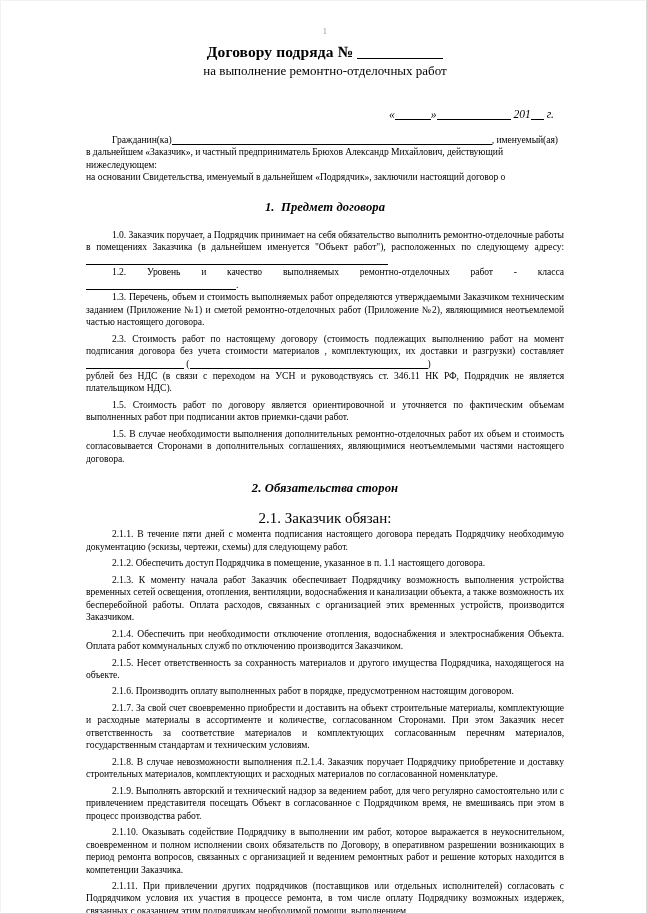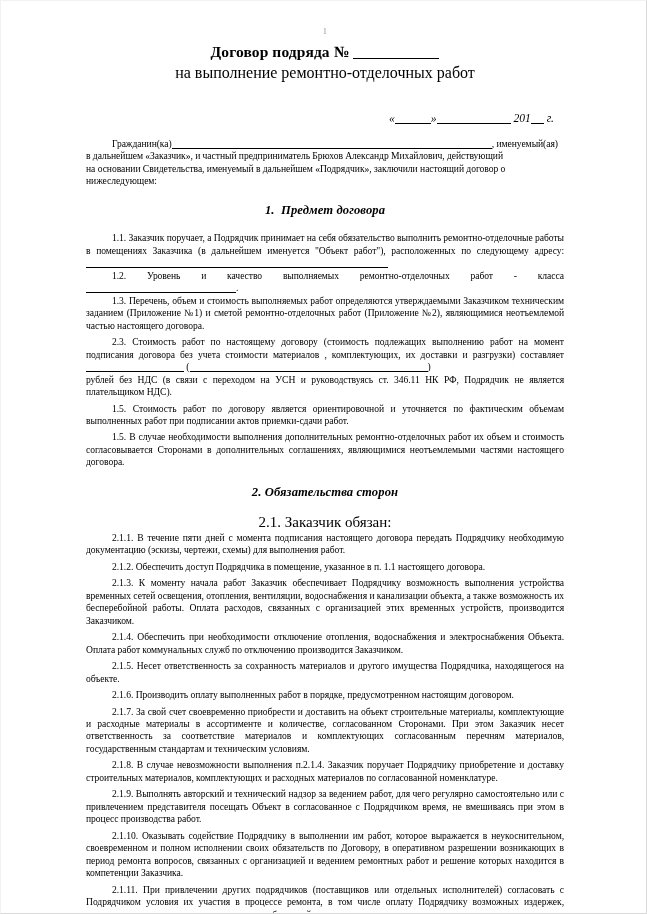--- a/index.html
+++ b/index.html
@@ -48,21 +48,21 @@
   }
   .doc-title .blank-line {
     display: inline-block;
     width: 86px;
     border-bottom: 1.3px solid #000;
     vertical-align: -2px;
     margin-left: 4px;
   }
   .doc-subtitle {
     text-align: center;
-    font-size: 16px;
+    font-size: 13px;
     margin: 2px 0 16px 0;
     line-height: 1.2;
   }
   .date-line {
     text-align: right;
     font-size: 11.6px;
     margin: 29px 0 0 0;
     padding-right: 10px;
     white-space: nowrap;
     font-style: italic;
@@ -123,53 +123,53 @@
   .w-235 { width: 238px; }
 </style>
 </head>
 <body>
 
 <div class="page">
   <div class="content">
 
     <div class="page-number">1</div>
 
-    <h1 class="doc-title"><span>Договор подряда №</span><span class="blank-line"></span></h1>
+    <h1 class="doc-title"><span>Договору подряда №</span><span class="blank-line"></span></h1>
 
     <div class="doc-subtitle">на выполнение ремонтно-отделочных работ</div>
 
     <div class="date-line">
       <span>«</span><span class="ul-sm"></span><span>»</span><span class="ul-md"></span> <span>201</span><span class="ul-xs"></span> <span>г.</span>
     </div>
 
     <div class="para indent gap-top-13"><span>Гражданин(ка)</span><span class="ul-fill-long w-320"></span><span>, именуемый(ая)</span></div>
     <div class="para">в дальнейшем «Заказчик», и частный предприниматель Брюхов Александр Михайлович, действующий</div>
+    <div class="para">нижеследующем:</div>
     <div class="para">на основании Свидетельства, именуемый в дальнейшем «Подрядчик», заключили настоящий договор о</div>
-    <div class="para">нижеследующем:</div>
 
     <div class="section-heading"><span>1.</span>&nbsp;&nbsp;<span>Предмет договора</span></div>
 
-    <div class="para indent"><span>1.1. Заказчик поручает, а Подрядчик    принимает на себя обязательство выполнить ремонтно-отделочные работы в помещениях Заказчика (в дальнейшем именуется "Объект работ"), расположенных по следующему адресу:</span><span class="ul-fill-long w-300"></span></div>
+    <div class="para indent"><span>1.0. Заказчик поручает, а Подрядчик    принимает на себя обязательство выполнить ремонтно-отделочные работы в помещениях Заказчика (в дальнейшем именуется "Объект работ"), расположенных по следующему адресу:</span><span class="ul-fill-long w-300"></span></div>
 
     <div class="para indent"><span>1.2. Уровень и качество выполняемых ремонтно-отделочных работ - класса</span><span class="ul-fill-long w-150"></span>.</div>
 
     <div class="para indent">1.3. Перечень, объем и стоимость выполняемых работ определяются утверждаемыми Заказчиком техническим заданием (Приложение №1)  и сметой ремонтно-отделочных работ (Приложение №2), являющимися неотъемлемой частью настоящего договора.</div>
 
     <div class="para indent gap-top-4"><span>2.3. Стоимость работ по настоящему договору (стоимость подлежащих выполнению работ на момент подписания договора без учета стоимости материалов , комплектующих, их доставки и разгрузки) составляет</span><span class="ul-fill-long w-100"></span> <span>(</span><span class="ul-fill-long w-235"></span>)</div>
     <div class="para">рублей без НДС (в связи с переходом на  УСН и руководствуясь ст. 346.11 НК РФ, Подрядчик не является плательщиком НДС).</div>
 
     <div class="para indent gap-top-4">1.5. Стоимость работ по договору является ориентировочной и уточняется по  фактическим объемам выполненных работ при подписании актов приемки-сдачи работ.</div>
 
     <div class="para indent gap-top-4">1.5. В случае необходимости выполнения дополнительных ремонтно-отделочных работ их объем и стоимость согласовывается Сторонами в дополнительных соглашениях, являющимися неотъемлемыми частями настоящего договора.</div>
 
     <div class="section-heading"><span>2.</span>&nbsp;<span>Обязательства сторон</span></div>
 
     <div class="sub-heading">2.1. Заказчик обязан:</div>
 
-    <div class="para indent">2.1.1. В течение пяти дней с момента подписания настоящего договора передать Подрядчику  необходимую документацию (эскизы, чертежи, схемы) для выполнения работ.</div>
+    <div class="para indent">2.1.1. В течение пяти дней с момента подписания настоящего договора передать Подрядчику  необходимую документацию (эскизы, чертежи, схемы) для следующему работ.</div>
     <div class="para indent gap-top-4">2.1.2. Обеспечить доступ Подрядчика в помещение, указанное в п. 1.1 настоящего договора.</div>
     <div class="para indent gap-top-4">2.1.3. К моменту начала работ Заказчик обеспечивает Подрядчику возможность выполнения устройства временных сетей освещения, отопления, вентиляции, водоснабжения и канализации объекта, а также возможность их бесперебойной работы. Оплата расходов, связанных с организацией этих временных устройств, производится Заказчиком.</div>
     <div class="para indent gap-top-4">2.1.4. Обеспечить при необходимости отключение отопления, водоснабжения и электроснабжения Объекта. Оплата работ коммунальных служб по отключению производится Заказчиком.</div>
     <div class="para indent gap-top-4">2.1.5. Несет ответственность за сохранность материалов и другого имущества Подрядчика, находящегося на объекте.</div>
     <div class="para indent gap-top-4">2.1.6. Производить оплату выполненных работ в порядке, предусмотренном настоящим договором.</div>
     <div class="para indent gap-top-4">2.1.7. За свой счет своевременно приобрести и доставить на объект строительные материалы, комплектующие и расходные материалы в ассортименте и количестве, согласованном Сторонами. При этом Заказчик несет ответственность за соответствие материалов и комплектующих согласованным перечням материалов, государственным стандартам и техническим условиям.</div>
     <div class="para indent gap-top-4">2.1.8. В случае невозможности выполнения п.2.1.4. Заказчик поручает Подрядчику приобретение и доставку  строительных материалов, комплектующих и расходных материалов по согласованной номенклатуре.</div>
     <div class="para indent gap-top-4">2.1.9. Выполнять авторский и технический надзор за ведением работ, для чего   регулярно самостоятельно или с привлечением представителя посещать  Объект в согласованное с Подрядчиком время, не вмешиваясь при этом в процесс производства работ.</div>
     <div class="para indent gap-top-4">2.1.10. Оказывать содействие Подрядчику в выполнении им работ, которое выражается в неукоснительном, своевременном и   полном   исполнении своих обязательств по  Договору, в оперативном разрешении возникающих в период ремонта вопросов, связанных с организацией и ведением ремонтных работ и решение которых находится в компетенции Заказчика.</div>
     <div class="para indent gap-top-4">2.1.11. При привлечении других подрядчиков (поставщиков или отдельных исполнителей) согласовать с Подрядчиком условия их участия в процессе ремонта, в том числе оплату Подрядчику возможных издержек, связанных с оказанием этим подрядчикам необходимой помощи, выполнением</div>

